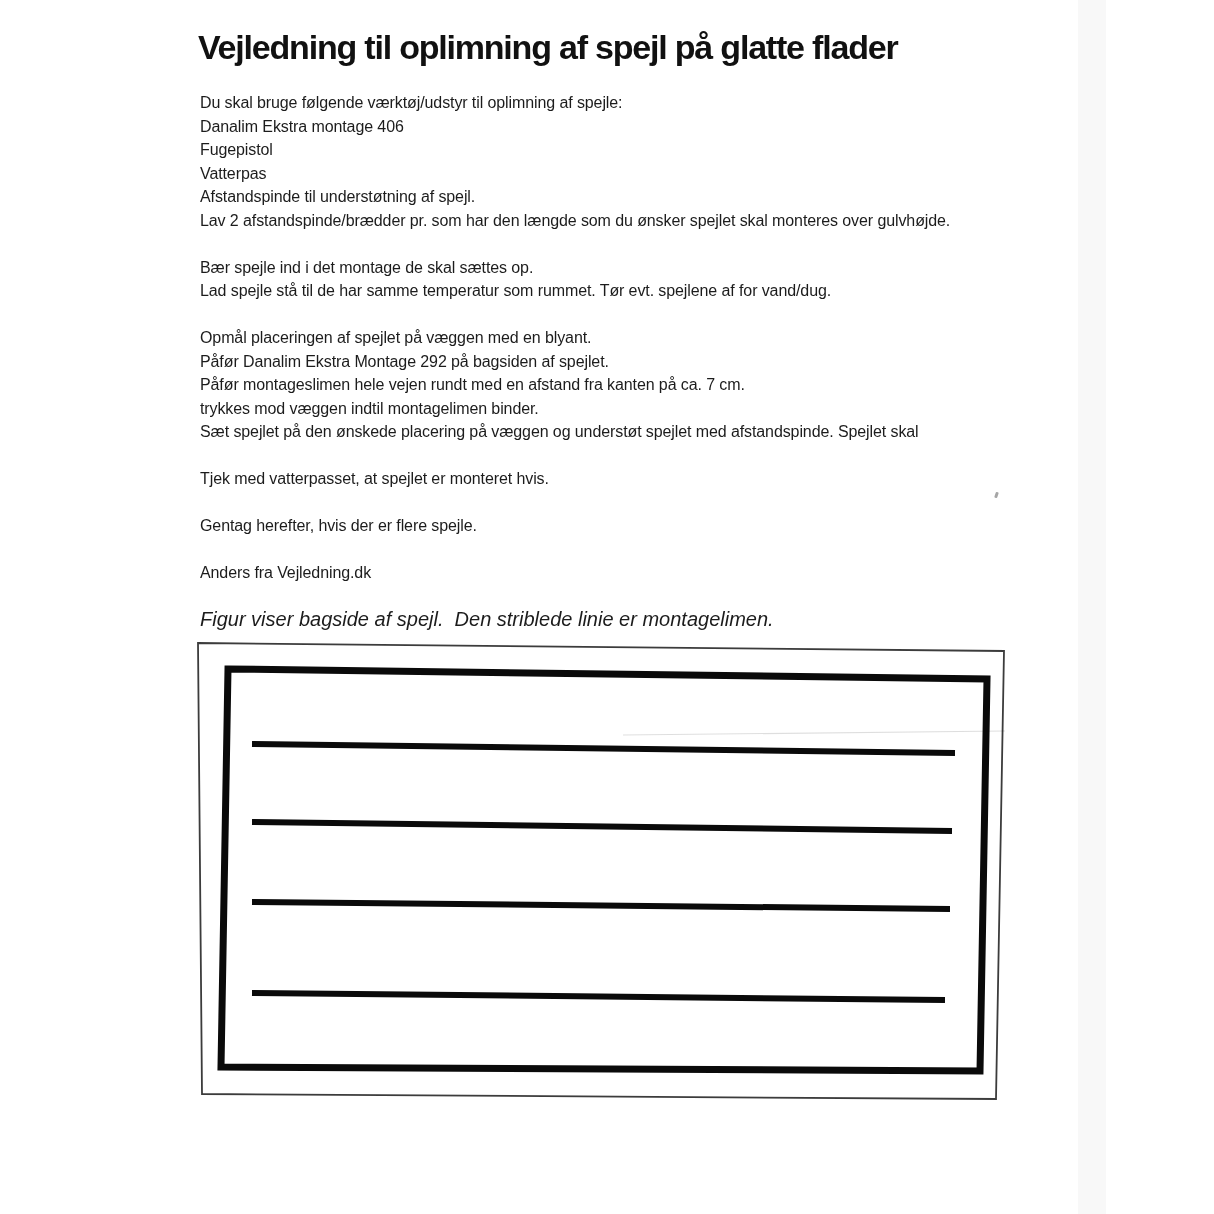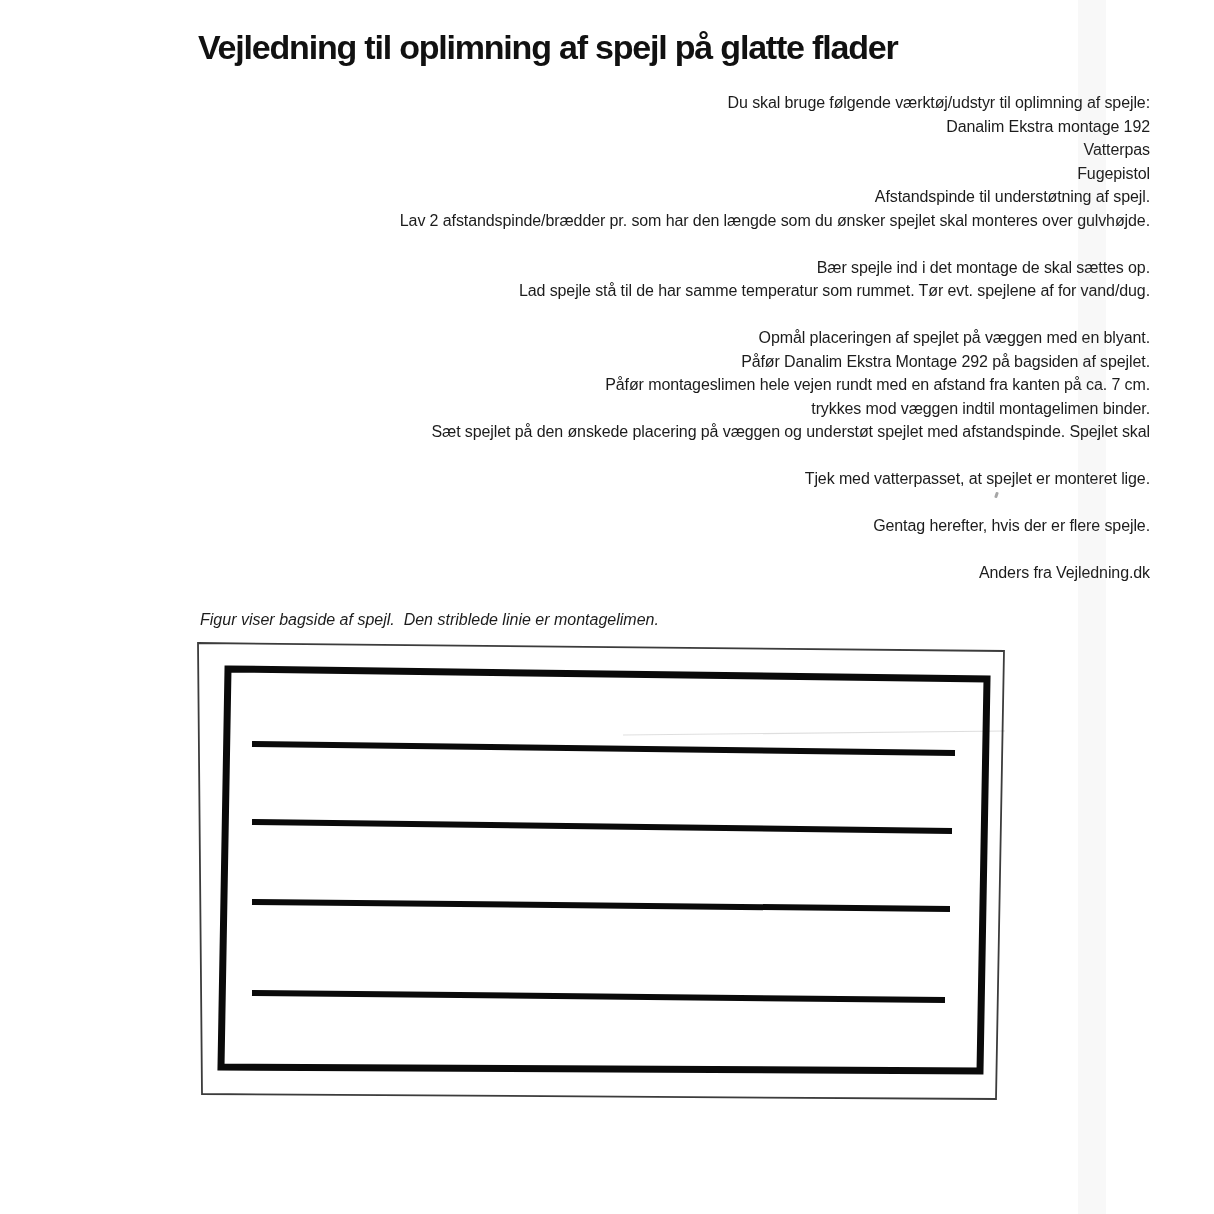--- a/index.html
+++ b/index.html
@@ -49,25 +49,24 @@
   .para {
     margin: 0 0 23.5px 0;
   }
   .line {
     margin: 0;
     font-size: 16px;
     line-height: 23.5px;
     letter-spacing: -0.1px;
     white-space: pre;
     color: #1c1c1c;
-    text-align: right;
   }
   .caption {
     margin: 0 0 9px 0;
-    font-size: 16px;
+    font-size: 20px;
     line-height: 23.5px;
     font-style: italic;
     white-space: pre;
     color: #1c1c1c;
   }
   .figure {
     margin-left: -7px;
     width: 815px;
     height: 465px;
   }
@@ -83,42 +82,42 @@
 <div class="page">
 
   <div class="artifact-band"></div>
 
   <h1 class="title">Vejledning til oplimning af spejl på glatte flader</h1>
 
   <div class="body">
 
     <div class="para">
       <p class="line">Du skal bruge følgende værktøj/udstyr til oplimning af spejle:</p>
-      <p class="line">Danalim Ekstra montage 192</p>
+      <p class="line">Danalim Ekstra montage 406</p>
+      <p class="line">Fugepistol</p>
       <p class="line">Vatterpas</p>
-      <p class="line">Fugepistol</p>
       <p class="line">Afstandspinde til understøtning af spejl.</p>
       <p class="line">Lav 2 afstandspinde/brædder pr. som har den længde som du ønsker spejlet skal monteres over gulvhøjde.</p>
     </div>
 
     <div class="para">
       <p class="line">Bær spejle ind i det montage de skal sættes op.</p>
       <p class="line">Lad spejle stå til de har samme temperatur som rummet. Tør evt. spejlene af for vand/dug.</p>
     </div>
 
     <div class="para">
       <p class="line">Opmål placeringen af spejlet på væggen med en blyant.</p>
       <p class="line">Påfør Danalim Ekstra Montage 292 på bagsiden af spejlet.</p>
       <p class="line">Påfør montageslimen hele vejen rundt med en afstand fra kanten på ca. 7 cm.</p>
       <p class="line">trykkes mod væggen indtil montagelimen binder.</p>
       <p class="line">Sæt spejlet på den ønskede placering på væggen og understøt spejlet med afstandspinde. Spejlet skal</p>
     </div>
 
     <div class="para">
-      <p class="line">Tjek med vatterpasset, at spejlet er monteret lige.</p>
+      <p class="line">Tjek med vatterpasset, at spejlet er monteret hvis.</p>
     </div>
 
     <div class="para">
       <p class="line">Gentag herefter, hvis der er flere spejle.</p>
     </div>
 
 
     <div class="para">
       <p class="line">Anders fra Vejledning.dk</p>
     </div>

